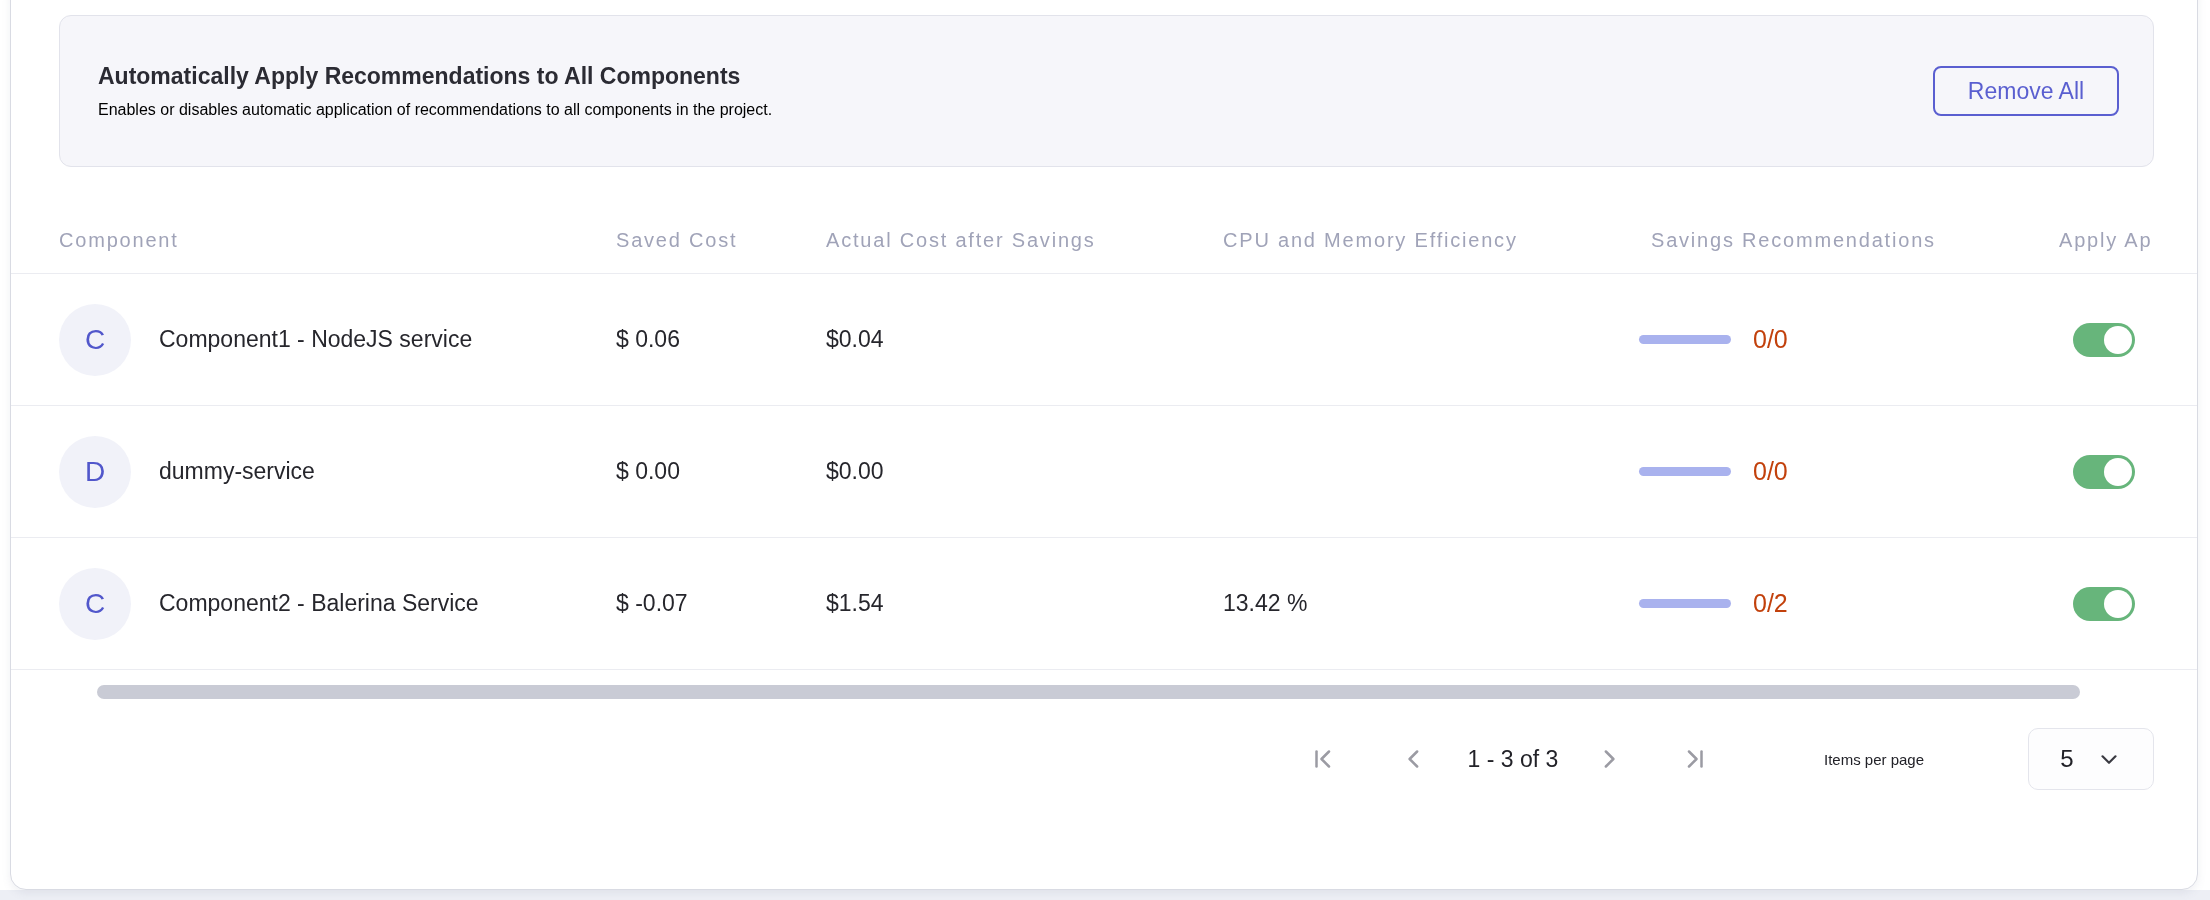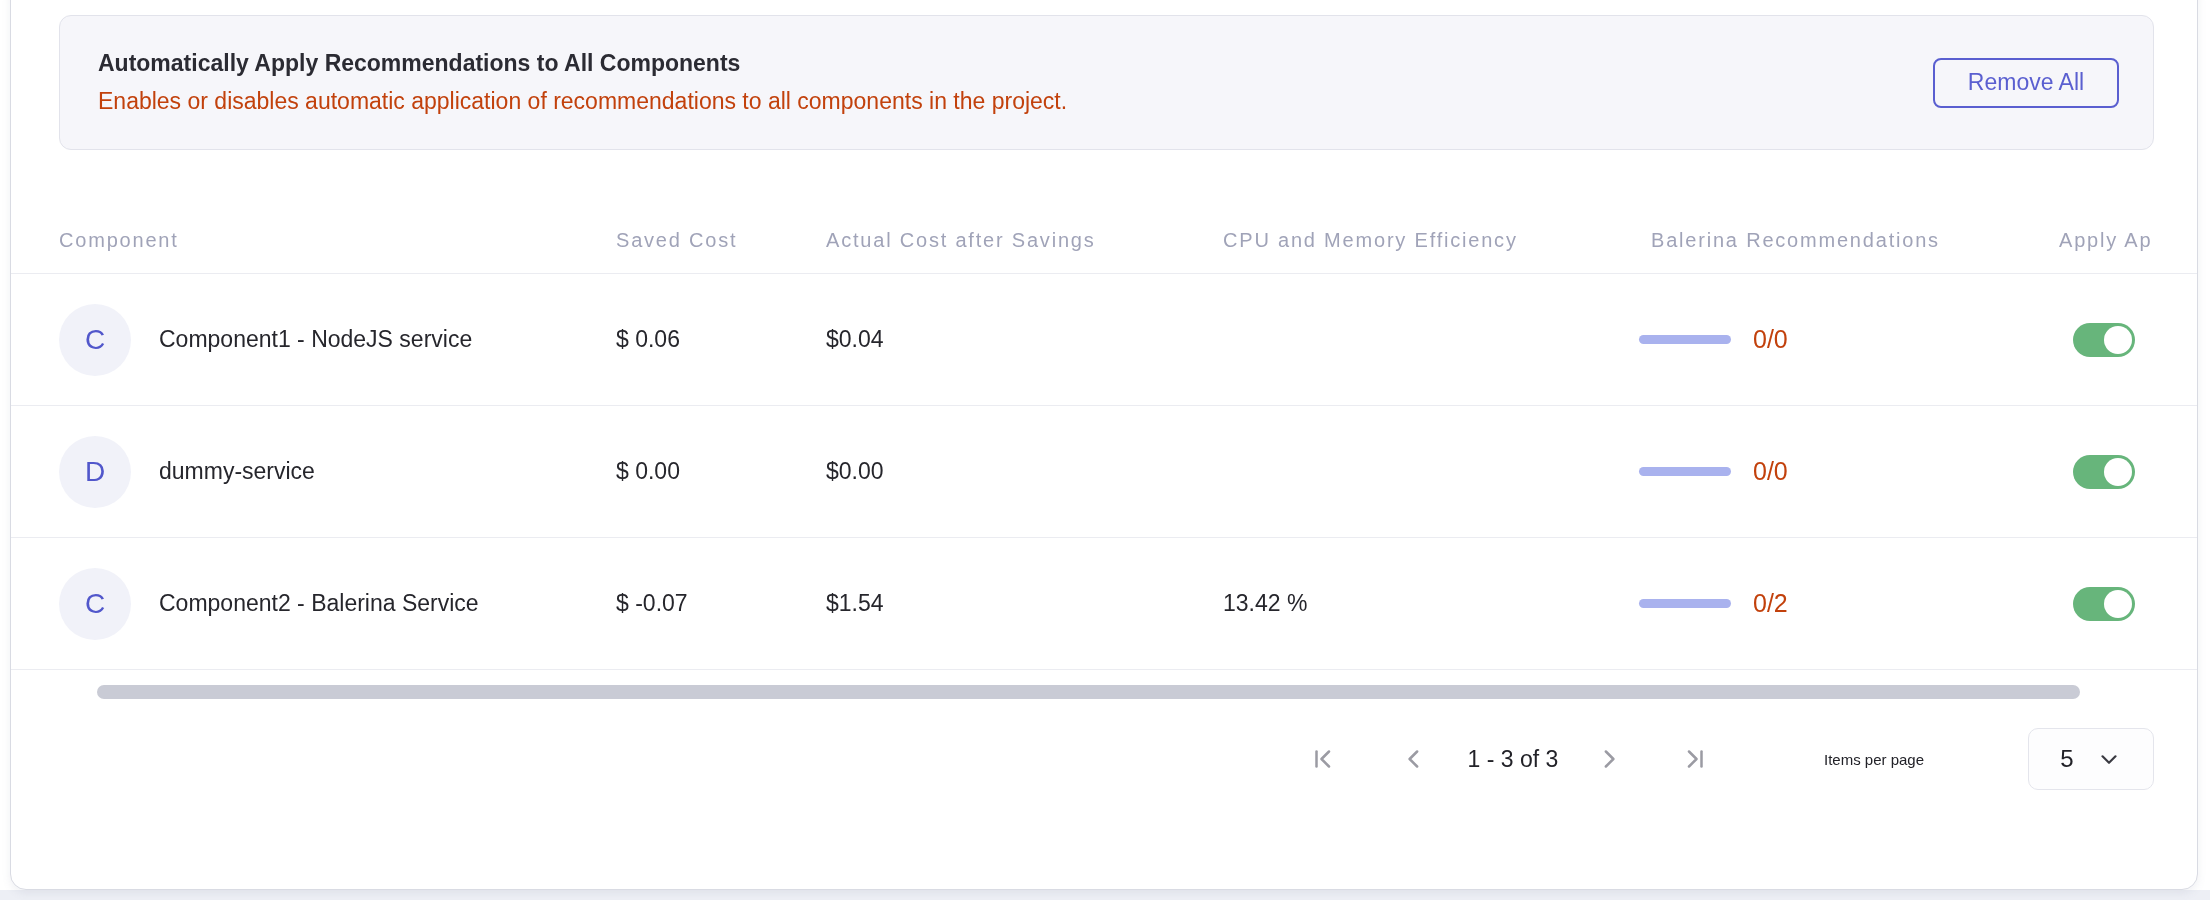--- a/index.html
+++ b/index.html
@@ -6,26 +6,26 @@
   html,body { width:2210px; height:900px; background:#ffffff; overflow:hidden;
               font-family:"Liberation Sans","DejaVu Sans",sans-serif; }
   .page { position:relative; width:2210px; height:900px; }
   .page-bottom-strip { position:absolute; left:0; bottom:0; width:2210px; height:10px;
                        background:#edeff5; z-index:0; }
   .card { position:absolute; left:10px; top:-20px; width:2188px; height:910px;
           background:#ffffff; border:1px solid #d9dbe3; border-radius:16px;
           box-shadow:0 3px 8px rgba(100,110,140,.10); z-index:1; overflow:hidden; }
 
   
-  .banner { position:absolute; left:48px; top:34px; width:2095px; height:135px;
+  .banner { position:absolute; left:48px; top:34px; width:2095px; height:152px;
             background:#f6f6fa; border:1px solid #e2e3eb; border-radius:12px;
             display:flex; align-items:center; justify-content:space-between;
             padding:0 34px 0 38px; }
   .banner-title { font-size:23px; font-weight:700; color:#2b2b33; margin-bottom:11px; }
-  .banner-desc  { font-size:23px; font-weight:400; color:#c2410c; }
+  .banner-desc  { font-size:16px; font-weight:400; color:#000000; }
   .remove-all-btn { width:186px; height:50px; border:2px solid #5a5fd0; border-radius:8px;
             background:transparent; color:#5a5fd0; font-size:23px;
             font-family:inherit; cursor:pointer; flex:0 0 auto; }
 
   
   .table { position:absolute; left:0; top:227px; width:2188px; }
   .thead { position:relative; height:66px; border-bottom:1px solid #ebecf1; }
   .th { position:absolute; top:0; bottom:0; display:flex; align-items:center;
         font-size:20px; color:#a0a3b8; letter-spacing:1.8px; white-space:nowrap; }
   .row { position:relative; height:132px; border-bottom:1px solid #ebecf1; }
@@ -85,21 +85,21 @@
       </div>
       <button class="remove-all-btn">Remove All</button>
     </div>
 
     <div class="table">
       <div class="thead">
         <div class="th th-name">Component</div>
         <div class="th th-saved">Saved Cost</div>
         <div class="th th-actual">Actual Cost after Savings</div>
         <div class="th th-eff">CPU and Memory Efficiency</div>
-        <div class="th th-applied">Balerina Recommendations</div>
+        <div class="th th-applied">Savings Recommendations</div>
         <div class="th th-auto">Apply Ap</div>
       </div>
 
       <div class="row">
         <div class="cell col-name">
           <span class="avatar">C</span>
           <span>Component1 - NodeJS service</span>
         </div>
         <div class="cell col-saved">$ 0.06</div>
         <div class="cell col-actual">$0.04</div>

